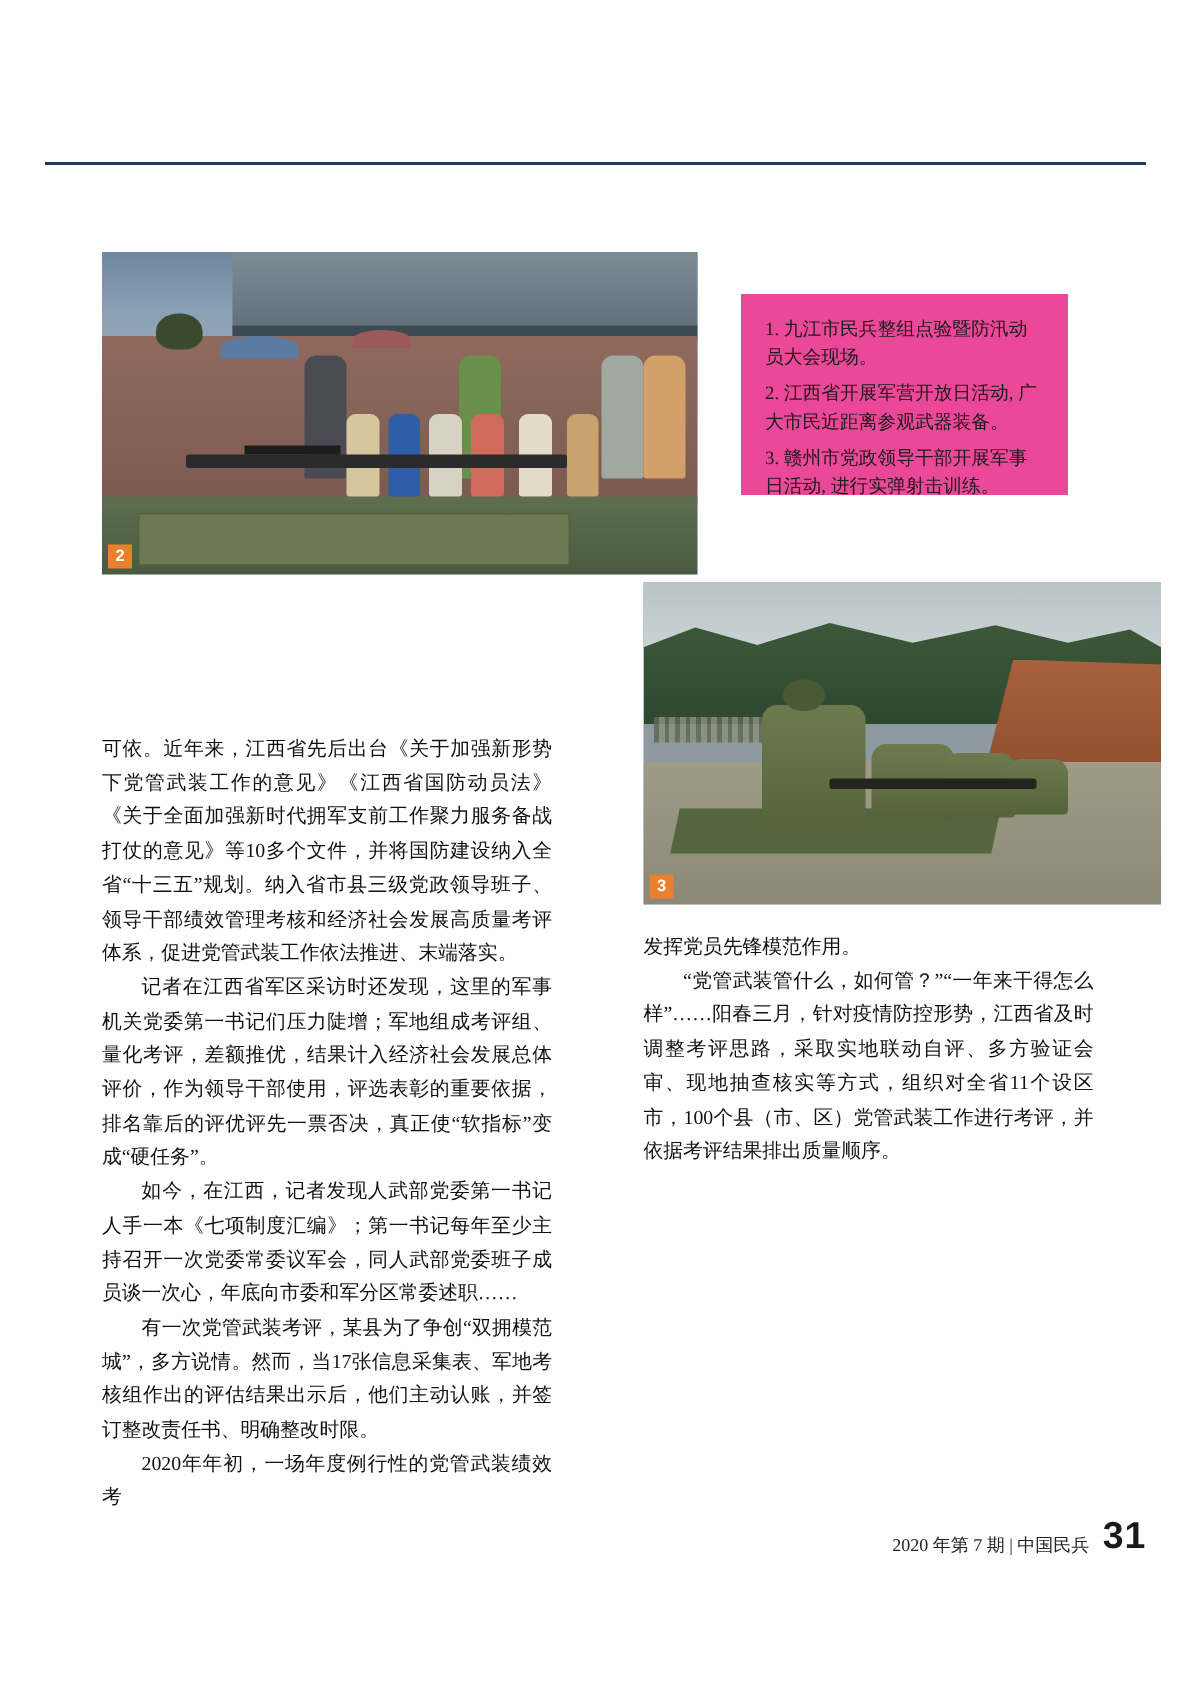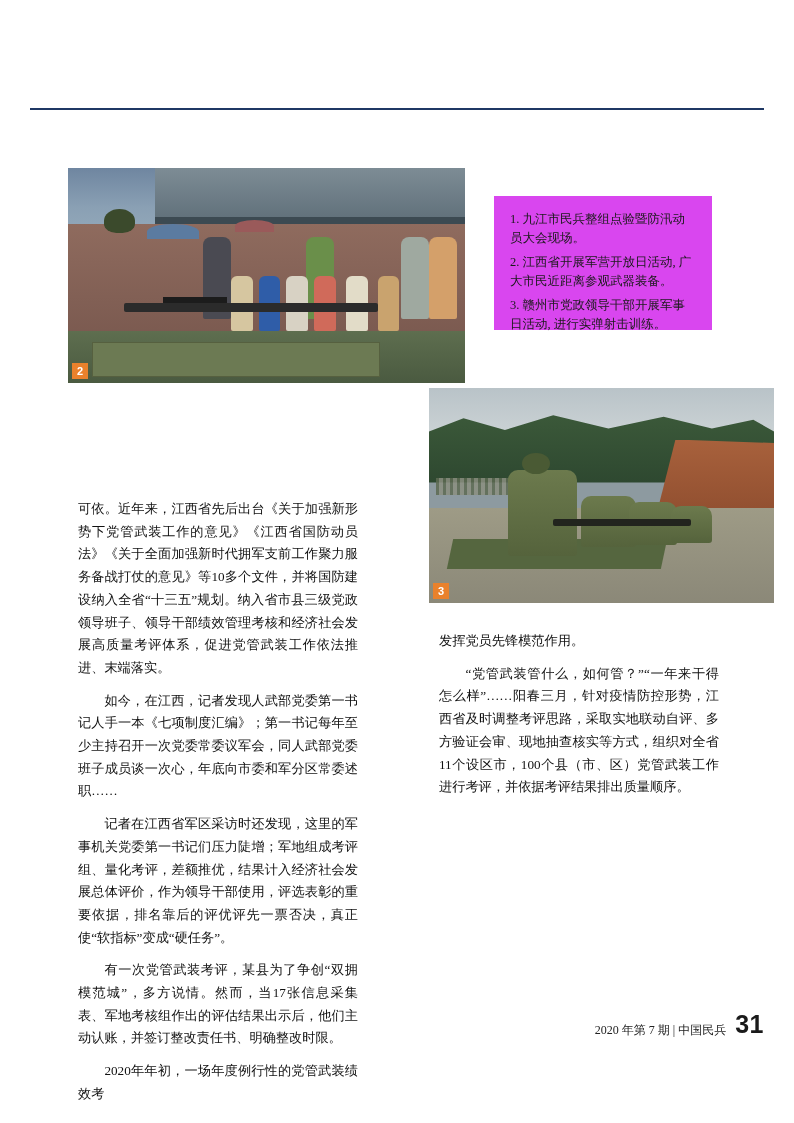--- a/index.html
+++ b/index.html
@@ -137,21 +137,21 @@
     font-weight: bold;
   }
 
   
   .caption-box {
     position: absolute;
     left: 494px;
     top: 196px;
     width: 218px;
     height: 134px;
-    background: #d946ef;
+    background: #ec4899;
     padding: 14px 16px;
     box-sizing: border-box;
   }
   .caption-box p {
     margin: 0 0 4px 0;
     font-size: 12.5px;
     line-height: 1.55;
     color: #1a1a1a;
     font-family: "Liberation Serif", serif;
   }
@@ -224,21 +224,21 @@
   
   .col {
     position: absolute;
     width: 300px;
     font-size: 13.2px;
     line-height: 1.72;
     text-align: justify;
     color: #111;
   }
   .col p {
-    margin: 10px;
+    margin: 0;
     text-indent: 2em;
   }
   .col p.noindent { text-indent: 0; }
   .col-left {
     left: 68px;
     top: 488px;
   }
   .col-right {
     left: 429px;
     top: 620px;
@@ -317,22 +317,22 @@
     <div class="s-head"></div>
     <div class="shooter s2"></div>
     <div class="shooter s3"></div>
     <div class="shooter s4"></div>
     <div class="gun"></div>
     <div class="photo-num">3</div>
   </div>
 
   <div class="col col-left">
     <p class="noindent">可依。近年来，江西省先后出台《关于加强新形势下党管武装工作的意见》《江西省国防动员法》《关于全面加强新时代拥军支前工作聚力服务备战打仗的意见》等10多个文件，并将国防建设纳入全省“十三五”规划。纳入省市县三级党政领导班子、领导干部绩效管理考核和经济社会发展高质量考评体系，促进党管武装工作依法推进、末端落实。</p>
+    <p>记者在江西省军区采访时还发现，这里的军事机关党委第一书记们压力陡增；军地组成考评组、量化考评，差额推优，结果计入经济社会发展总体评价，作为领导干部使用，评选表彰的重要依据，排名靠后的评优评先一票否决，真正使“软指标”变成“硬任务”。</p>
     <p>如今，在江西，记者发现人武部党委第一书记人手一本《七项制度汇编》；第一书记每年至少主持召开一次党委常委议军会，同人武部党委班子成员谈一次心，年底向市委和军分区常委述职……</p>
-    <p>记者在江西省军区采访时还发现，这里的军事机关党委第一书记们压力陡增；军地组成考评组、量化考评，差额推优，结果计入经济社会发展总体评价，作为领导干部使用，评选表彰的重要依据，排名靠后的评优评先一票否决，真正使“软指标”变成“硬任务”。</p>
     <p>有一次党管武装考评，某县为了争创“双拥模范城”，多方说情。然而，当17张信息采集表、军地考核组作出的评估结果出示后，他们主动认账，并签订整改责任书、明确整改时限。</p>
     <p>2020年年初，一场年度例行性的党管武装绩效考</p>
   </div>
 
   <div class="col col-right">
     <p class="noindent">发挥党员先锋模范作用。</p>
     <p>“党管武装管什么，如何管？”“一年来干得怎么样”……阳春三月，针对疫情防控形势，江西省及时调整考评思路，采取实地联动自评、多方验证会审、现地抽查核实等方式，组织对全省11个设区市，100个县（市、区）党管武装工作进行考评，并依据考评结果排出质量顺序。</p>
   </div>
 
   <div class="footer">

